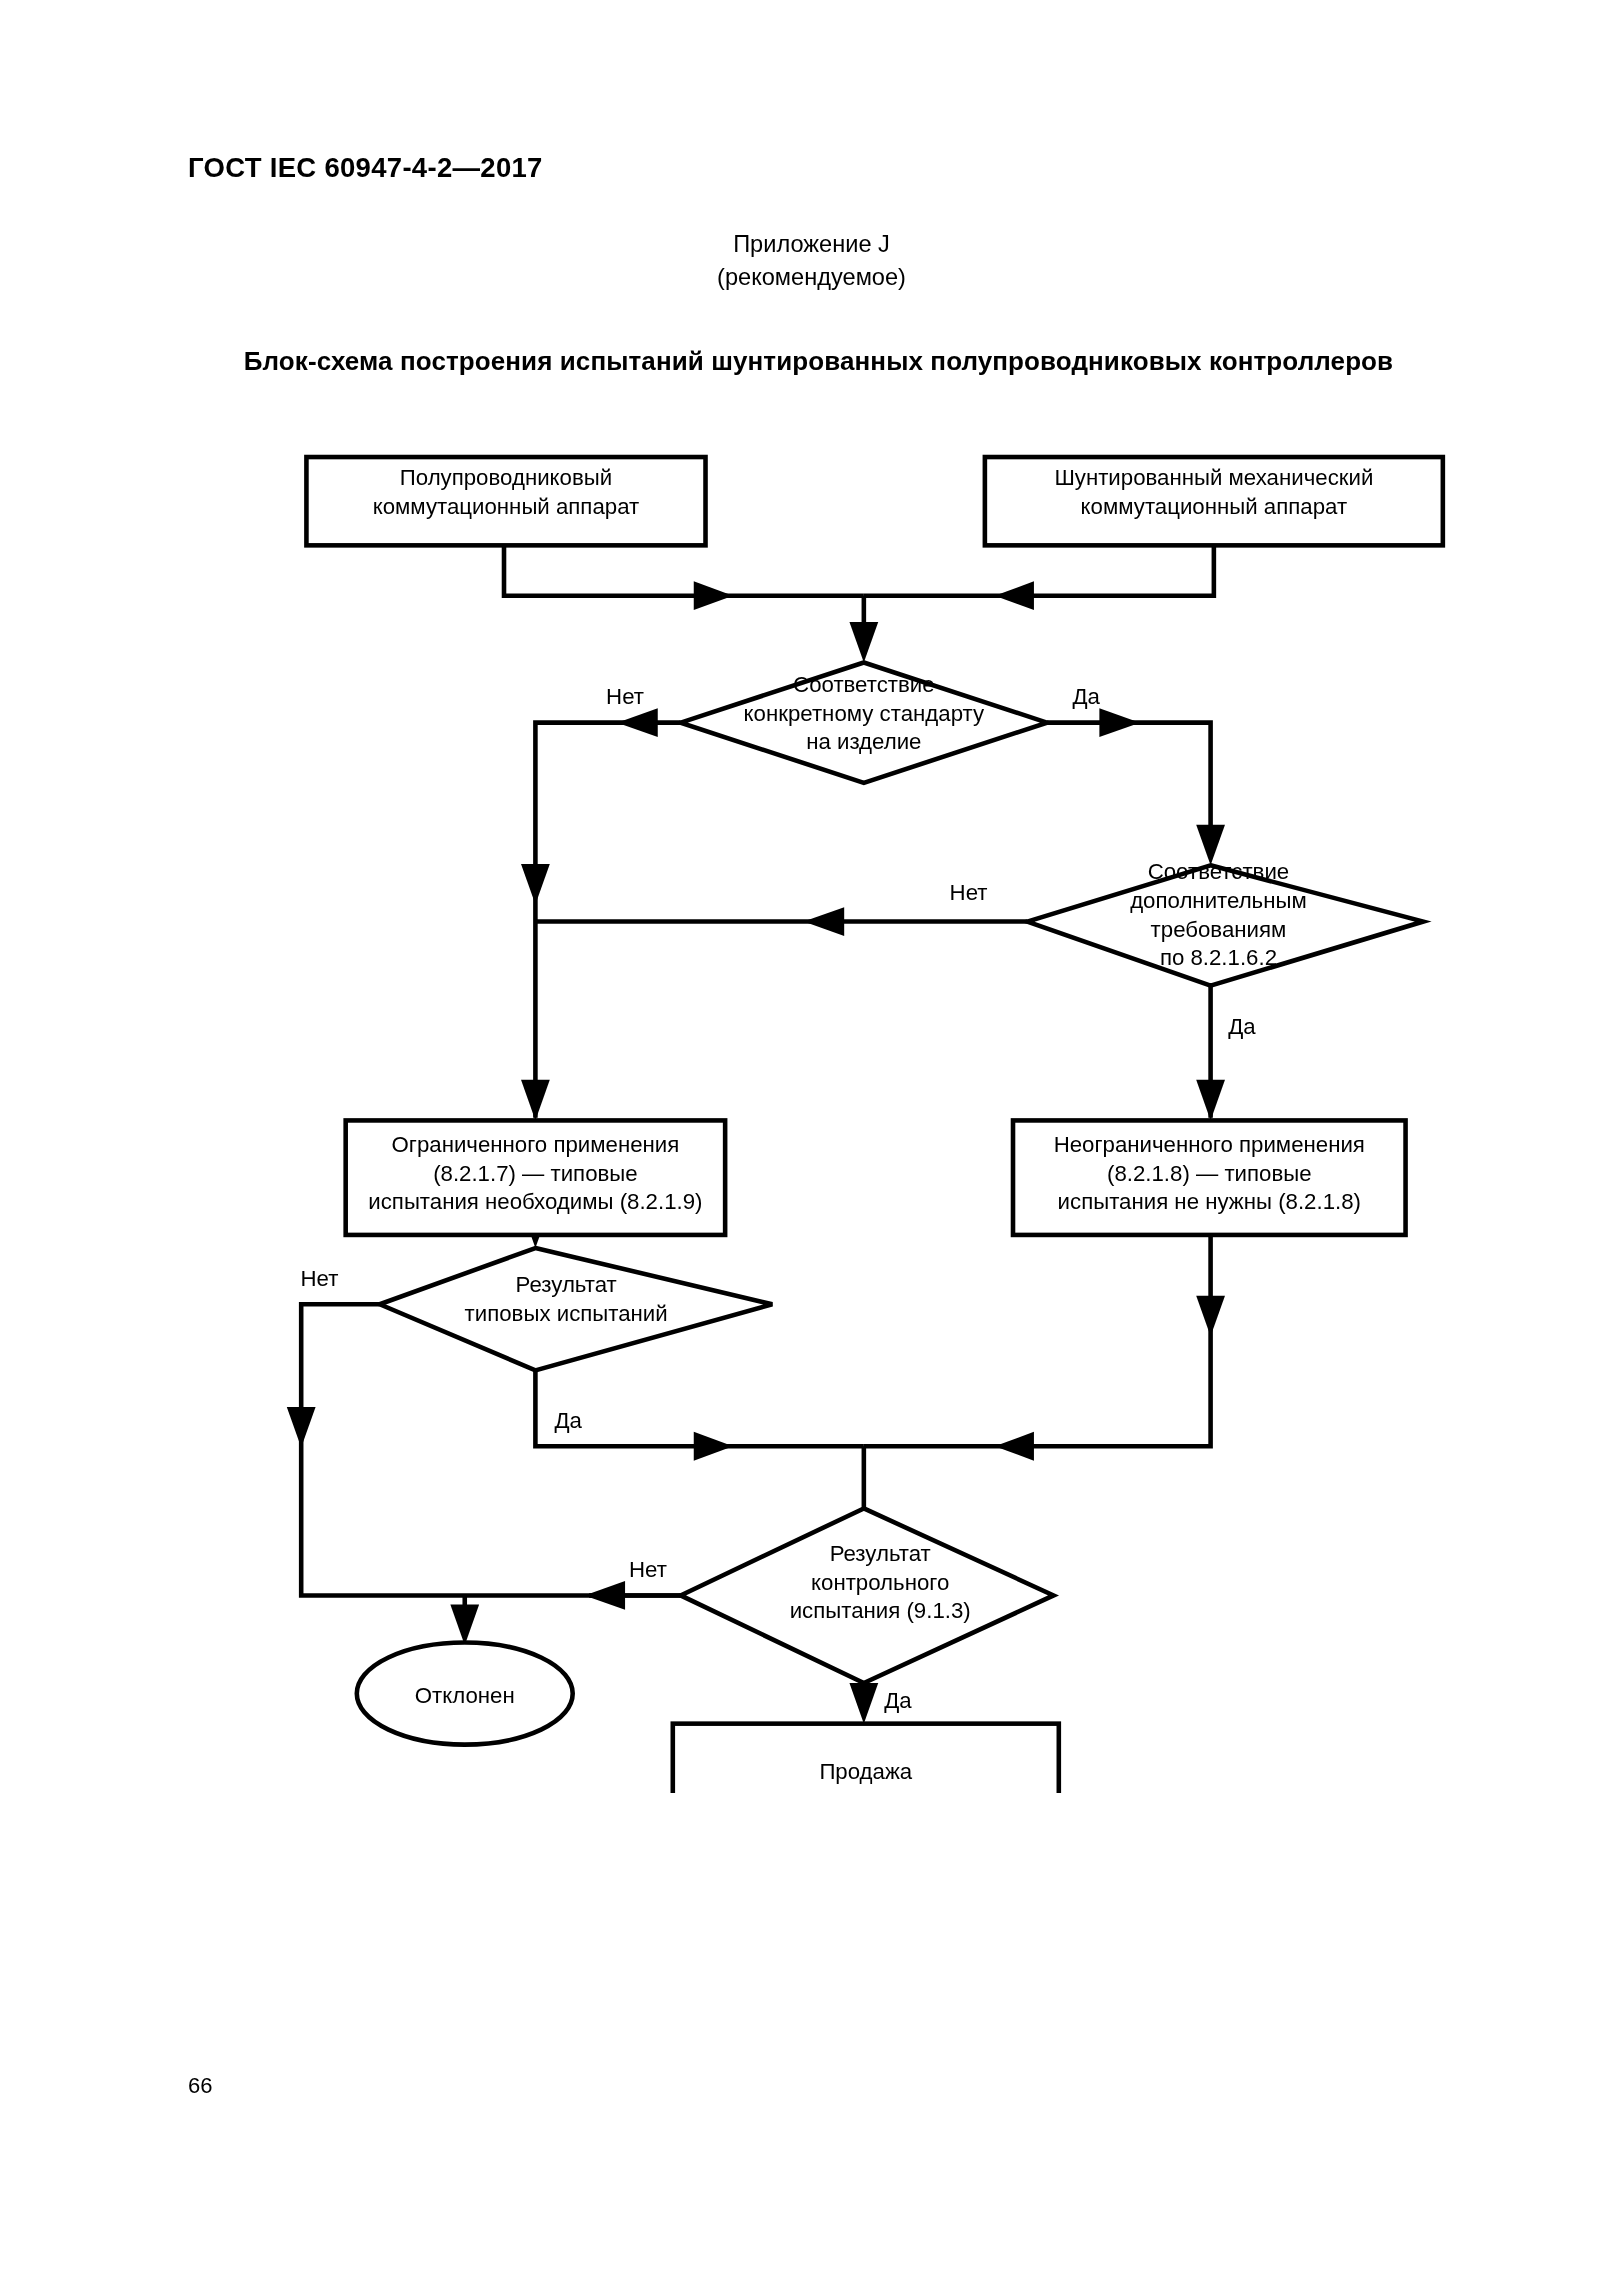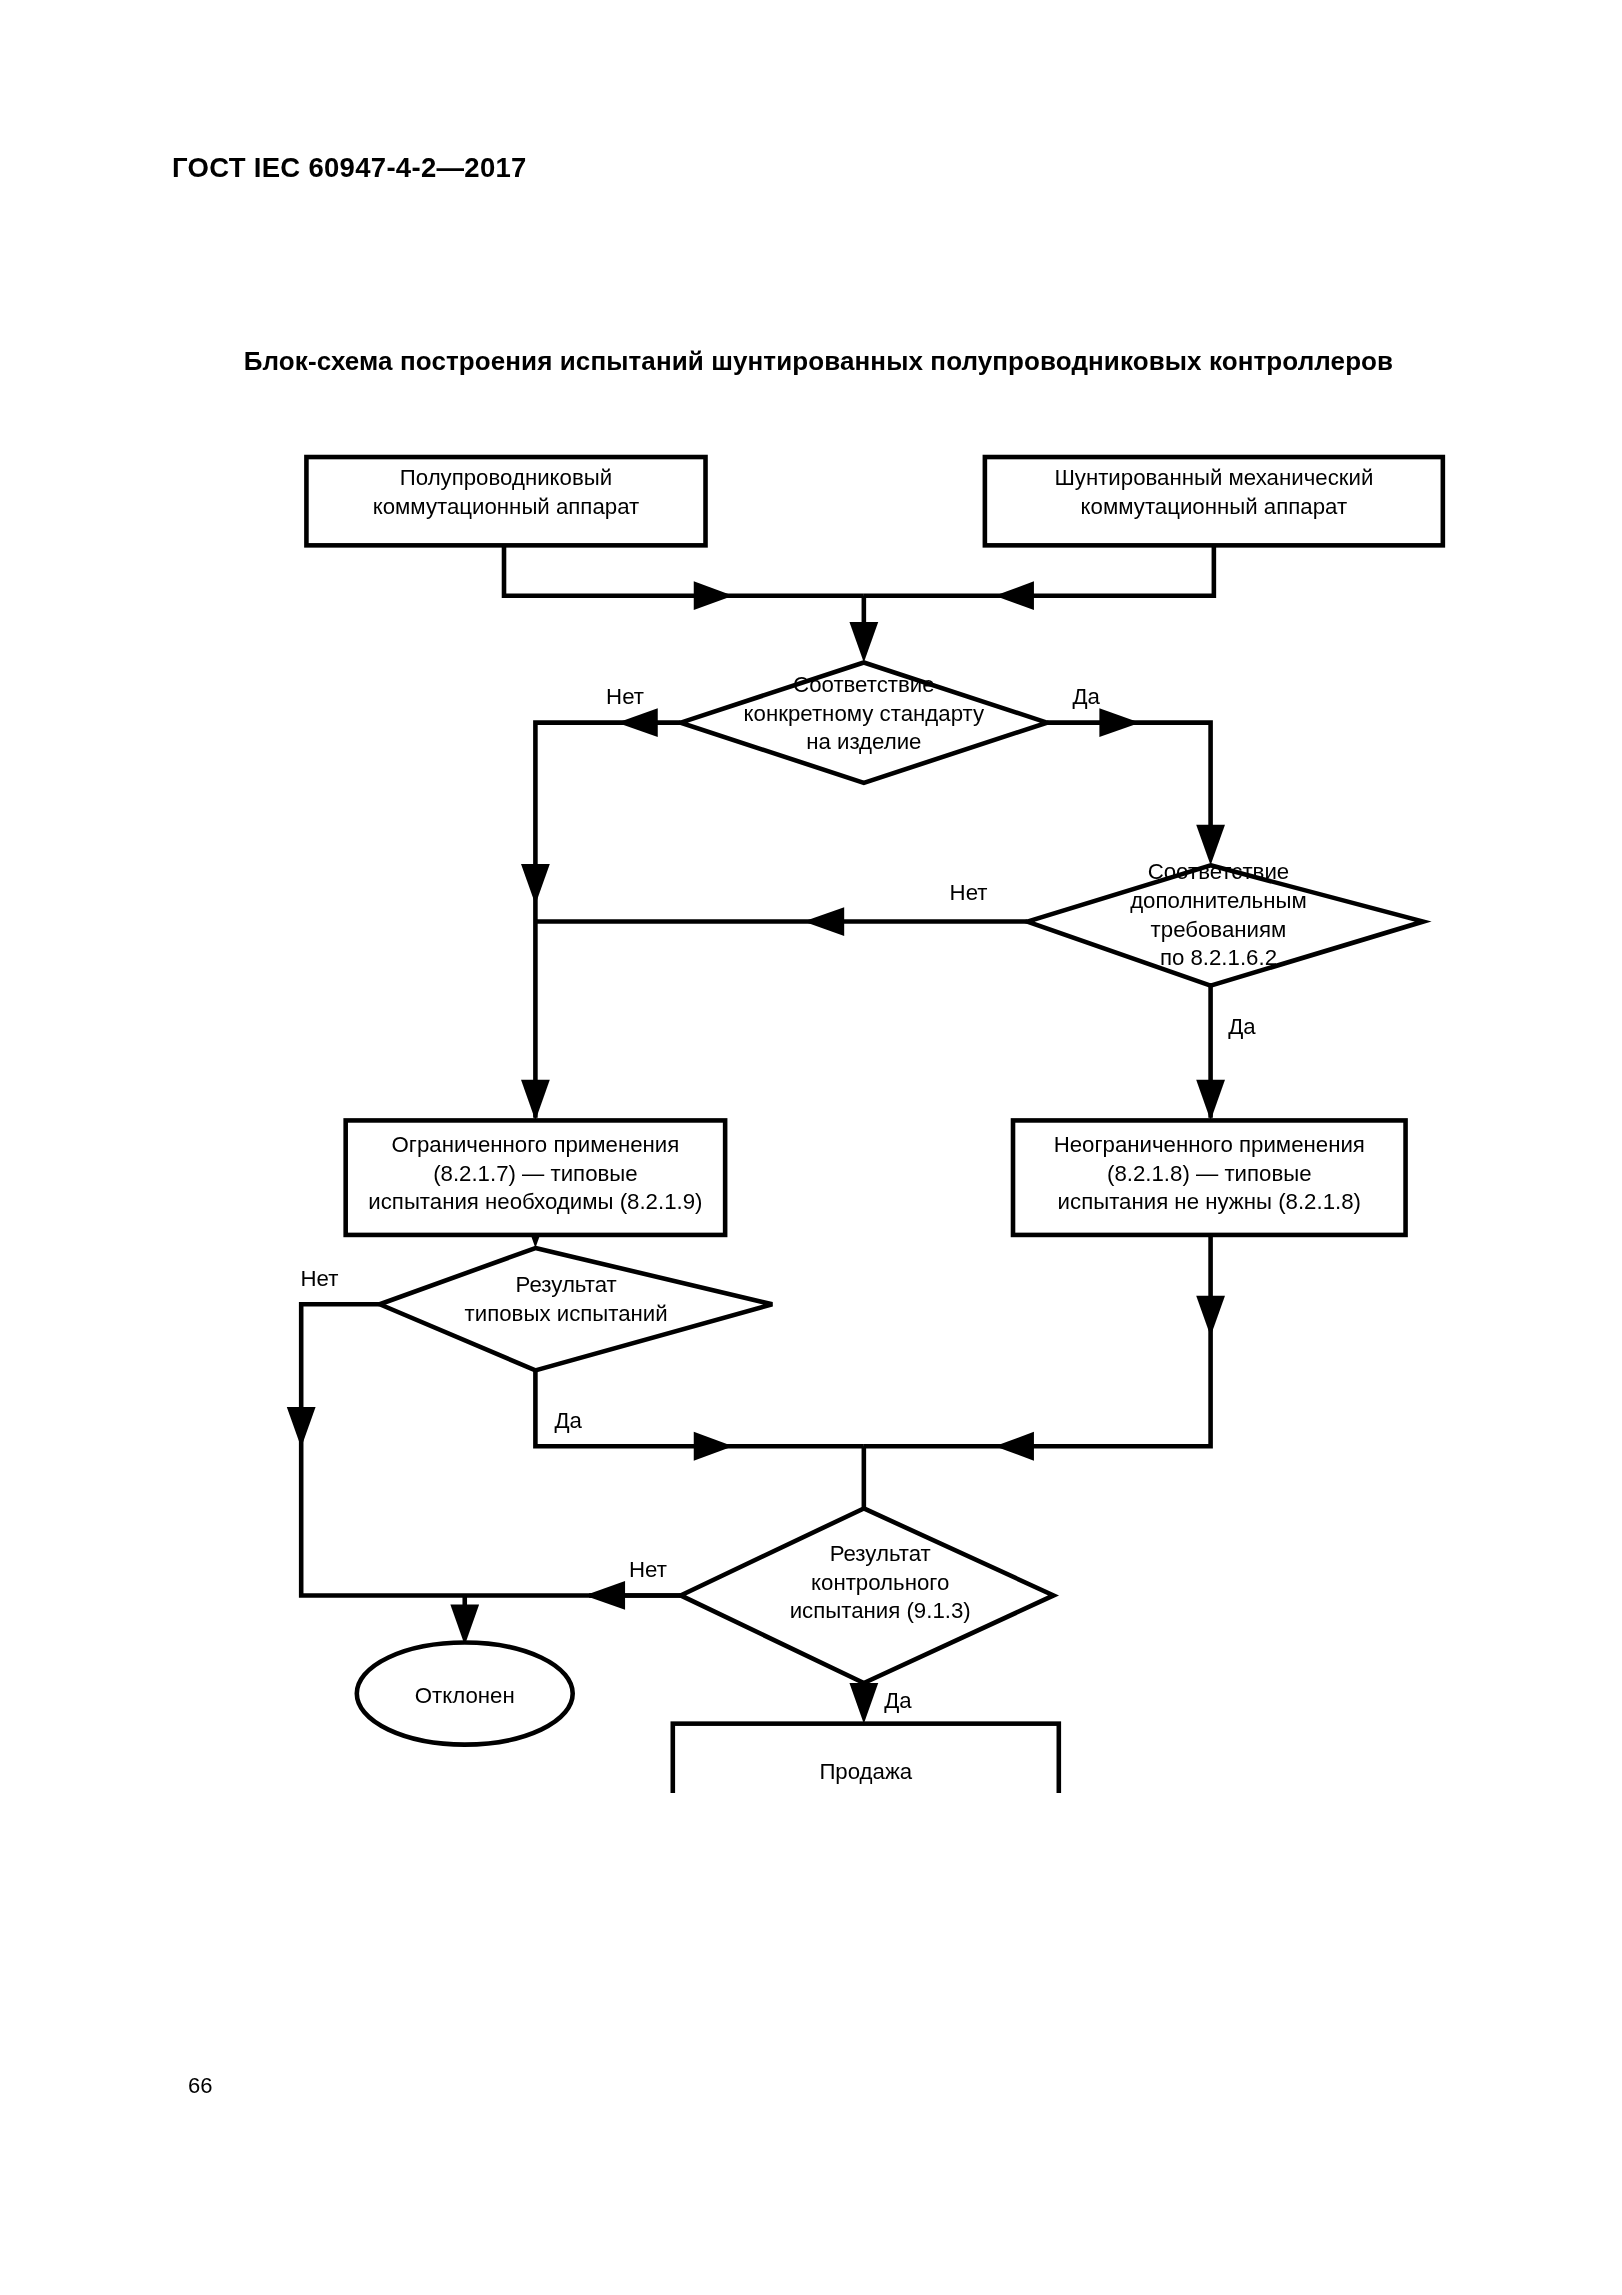--- a/index.html
+++ b/index.html
@@ -16,21 +16,21 @@
     overflow: hidden;
   }
   .page {
     position: absolute;
     inset: 0;
     width: 1623px;
     height: 2295px;
   }
   .doc-header {
     position: absolute;
-    left: 172px;
+    left: 188px;
     top: 152px;
     font-size: 27.5px;
     font-weight: bold;
     letter-spacing: 0.3px;
     white-space: nowrap;
   }
   .annex-block {
     position: absolute;
     left: 0;
     top: 228px;
@@ -95,20 +95,24 @@
     fill: #000000;
   }
 </style>
 </head>
 <body>
 
 <div class="page">
 
   <div class="doc-header">ГОСТ IEC 60947-4-2—2017</div>
 
+  <div class="annex-block">
+    <div>Приложение J</div>
+    <div>(рекомендуемое)</div>
+  </div>
 
   <div class="diagram-title">Блок-схема построения испытаний шунтированных полупроводниковых контроллеров</div>
 
   <div class="flow-wrap">
     <svg class="flow" viewBox="0 0 2480 2120" xmlns="http://www.w3.org/2000/svg">
 
       <g>
 
         <path class="conn" d="M 770 190 L 770 290 L 1320 290"></path>
         <polygon class="head" points="1060,268 1120,290 1060,312"></polygon>

